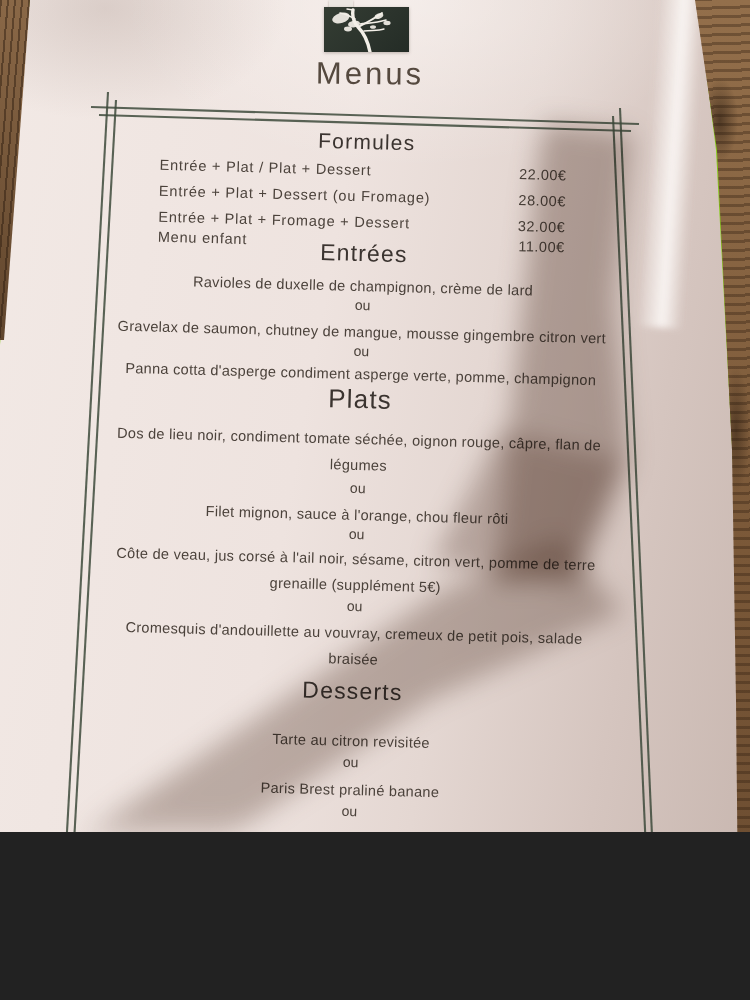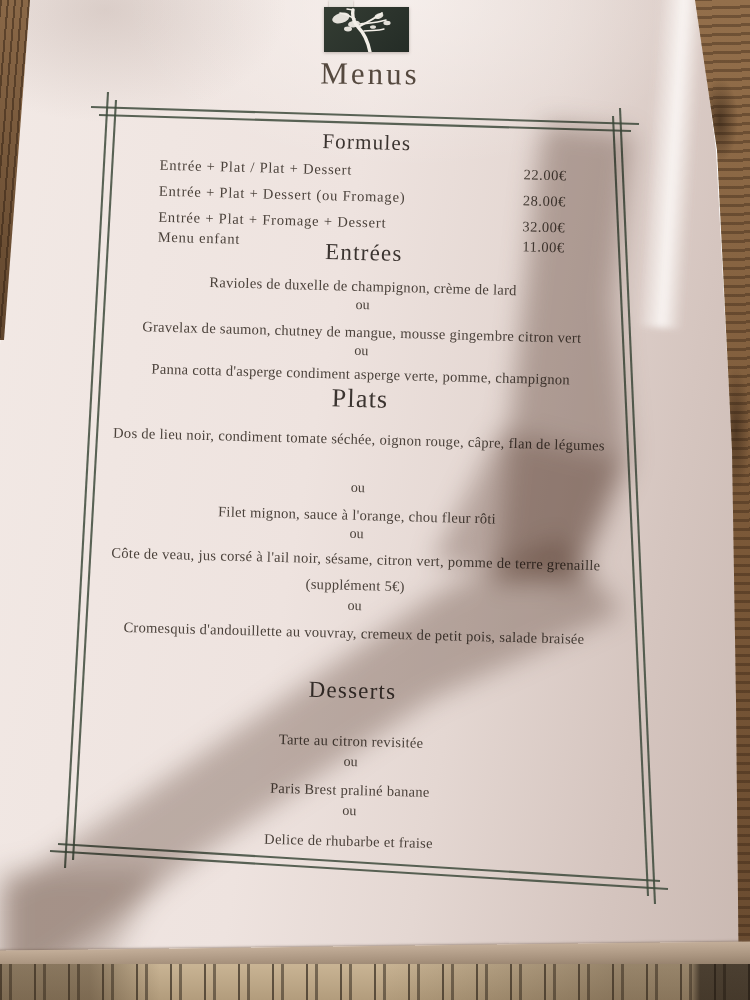--- a/index.html
+++ b/index.html
@@ -1,19 +1,19 @@
 <!DOCTYPE html>
 <html><head>
 <meta charset="utf-8">
 <style>
   html,body{margin:0;padding:0;background:#222;}
   .scene{
-    position:relative;width:750px;height:1000px;overflow:hidden;
-    font-family:Liberation Serif, serif;
-    background:#ffffff;
+    position:relative;width:750px;height:832px;overflow:hidden;
+    font-family:Liberation Sans, sans-serif;
+    background:#84cc16;
   }
   
   .page{
     position:absolute;inset:0;
     clip-path:polygon(30px 0,697px 0,716px 150px,736px 520px,745px 1000px,0 1000px,0 345px,22px 60px);
     background:
       radial-gradient(ellipse 260px 160px at 14% 1%, rgba(166,146,138,.30), rgba(166,146,138,0) 70%),
       radial-gradient(ellipse 420px 240px at 55% 0%, rgba(255,252,250,.45), rgba(255,252,250,0) 70%),
       linear-gradient(100deg,#f2e9e5 0%,#eee3df 42%,#e4d7d2 62%,#d5c5bf 82%,#c9b8b1 100%);
   }

